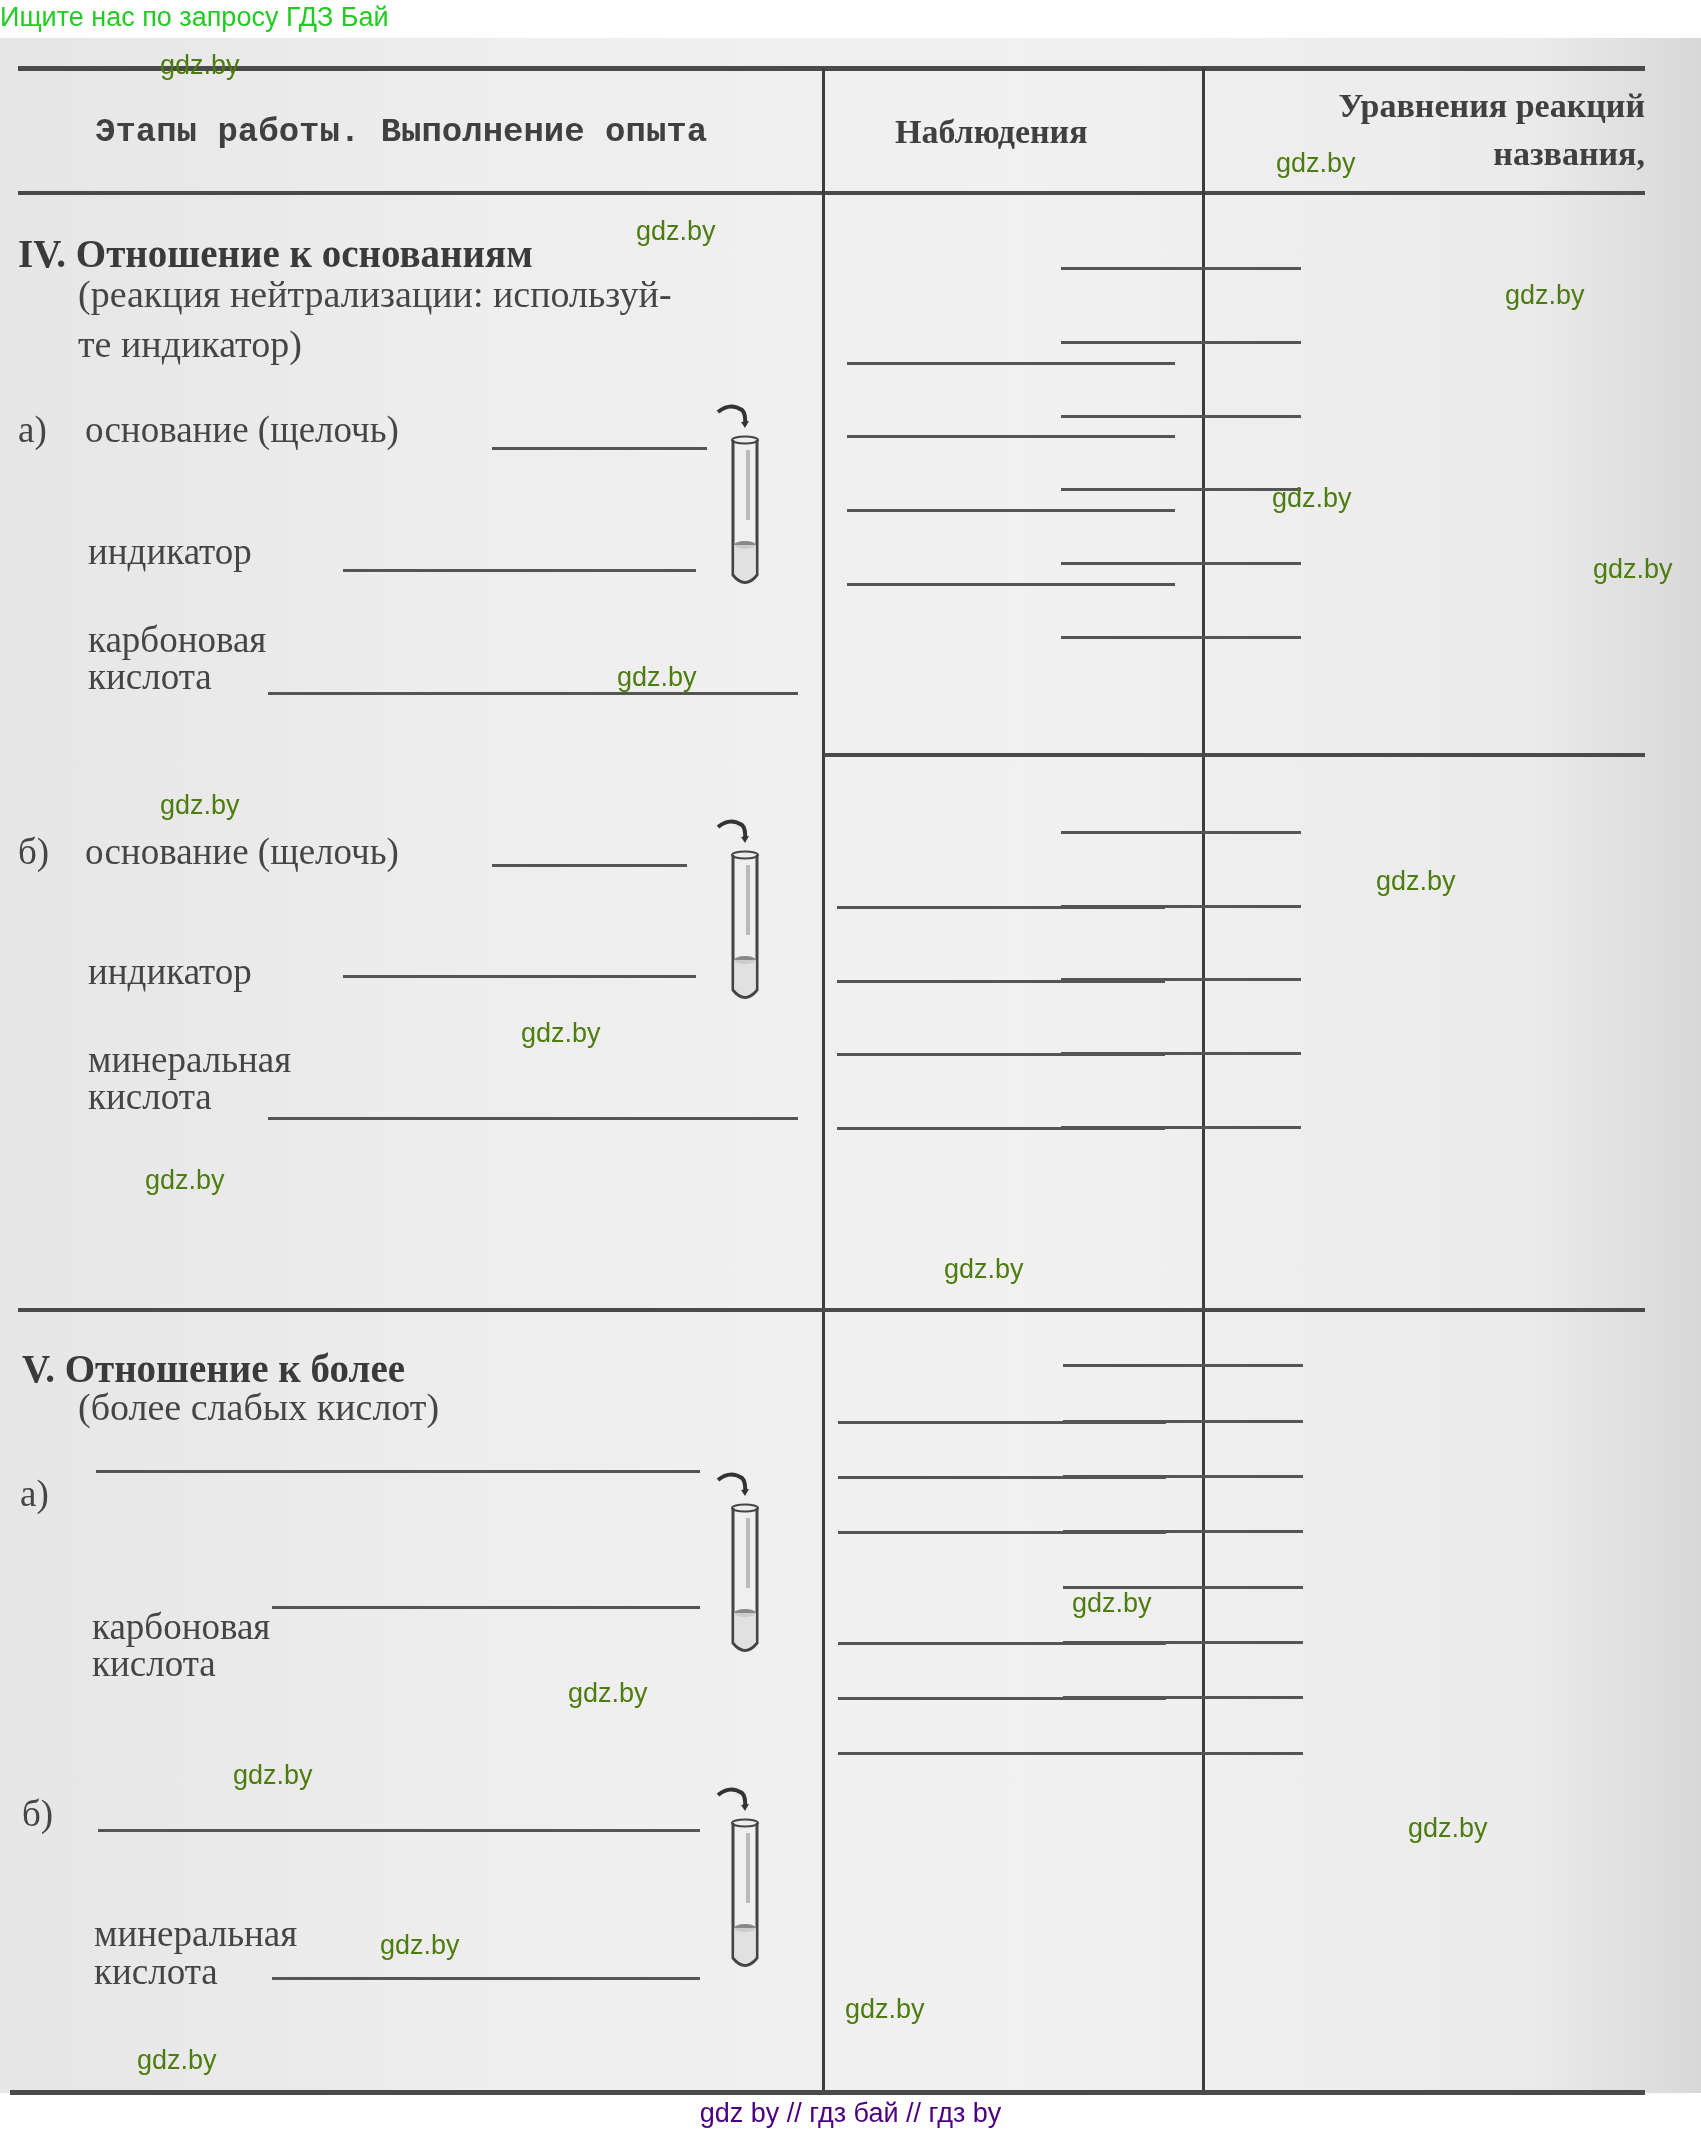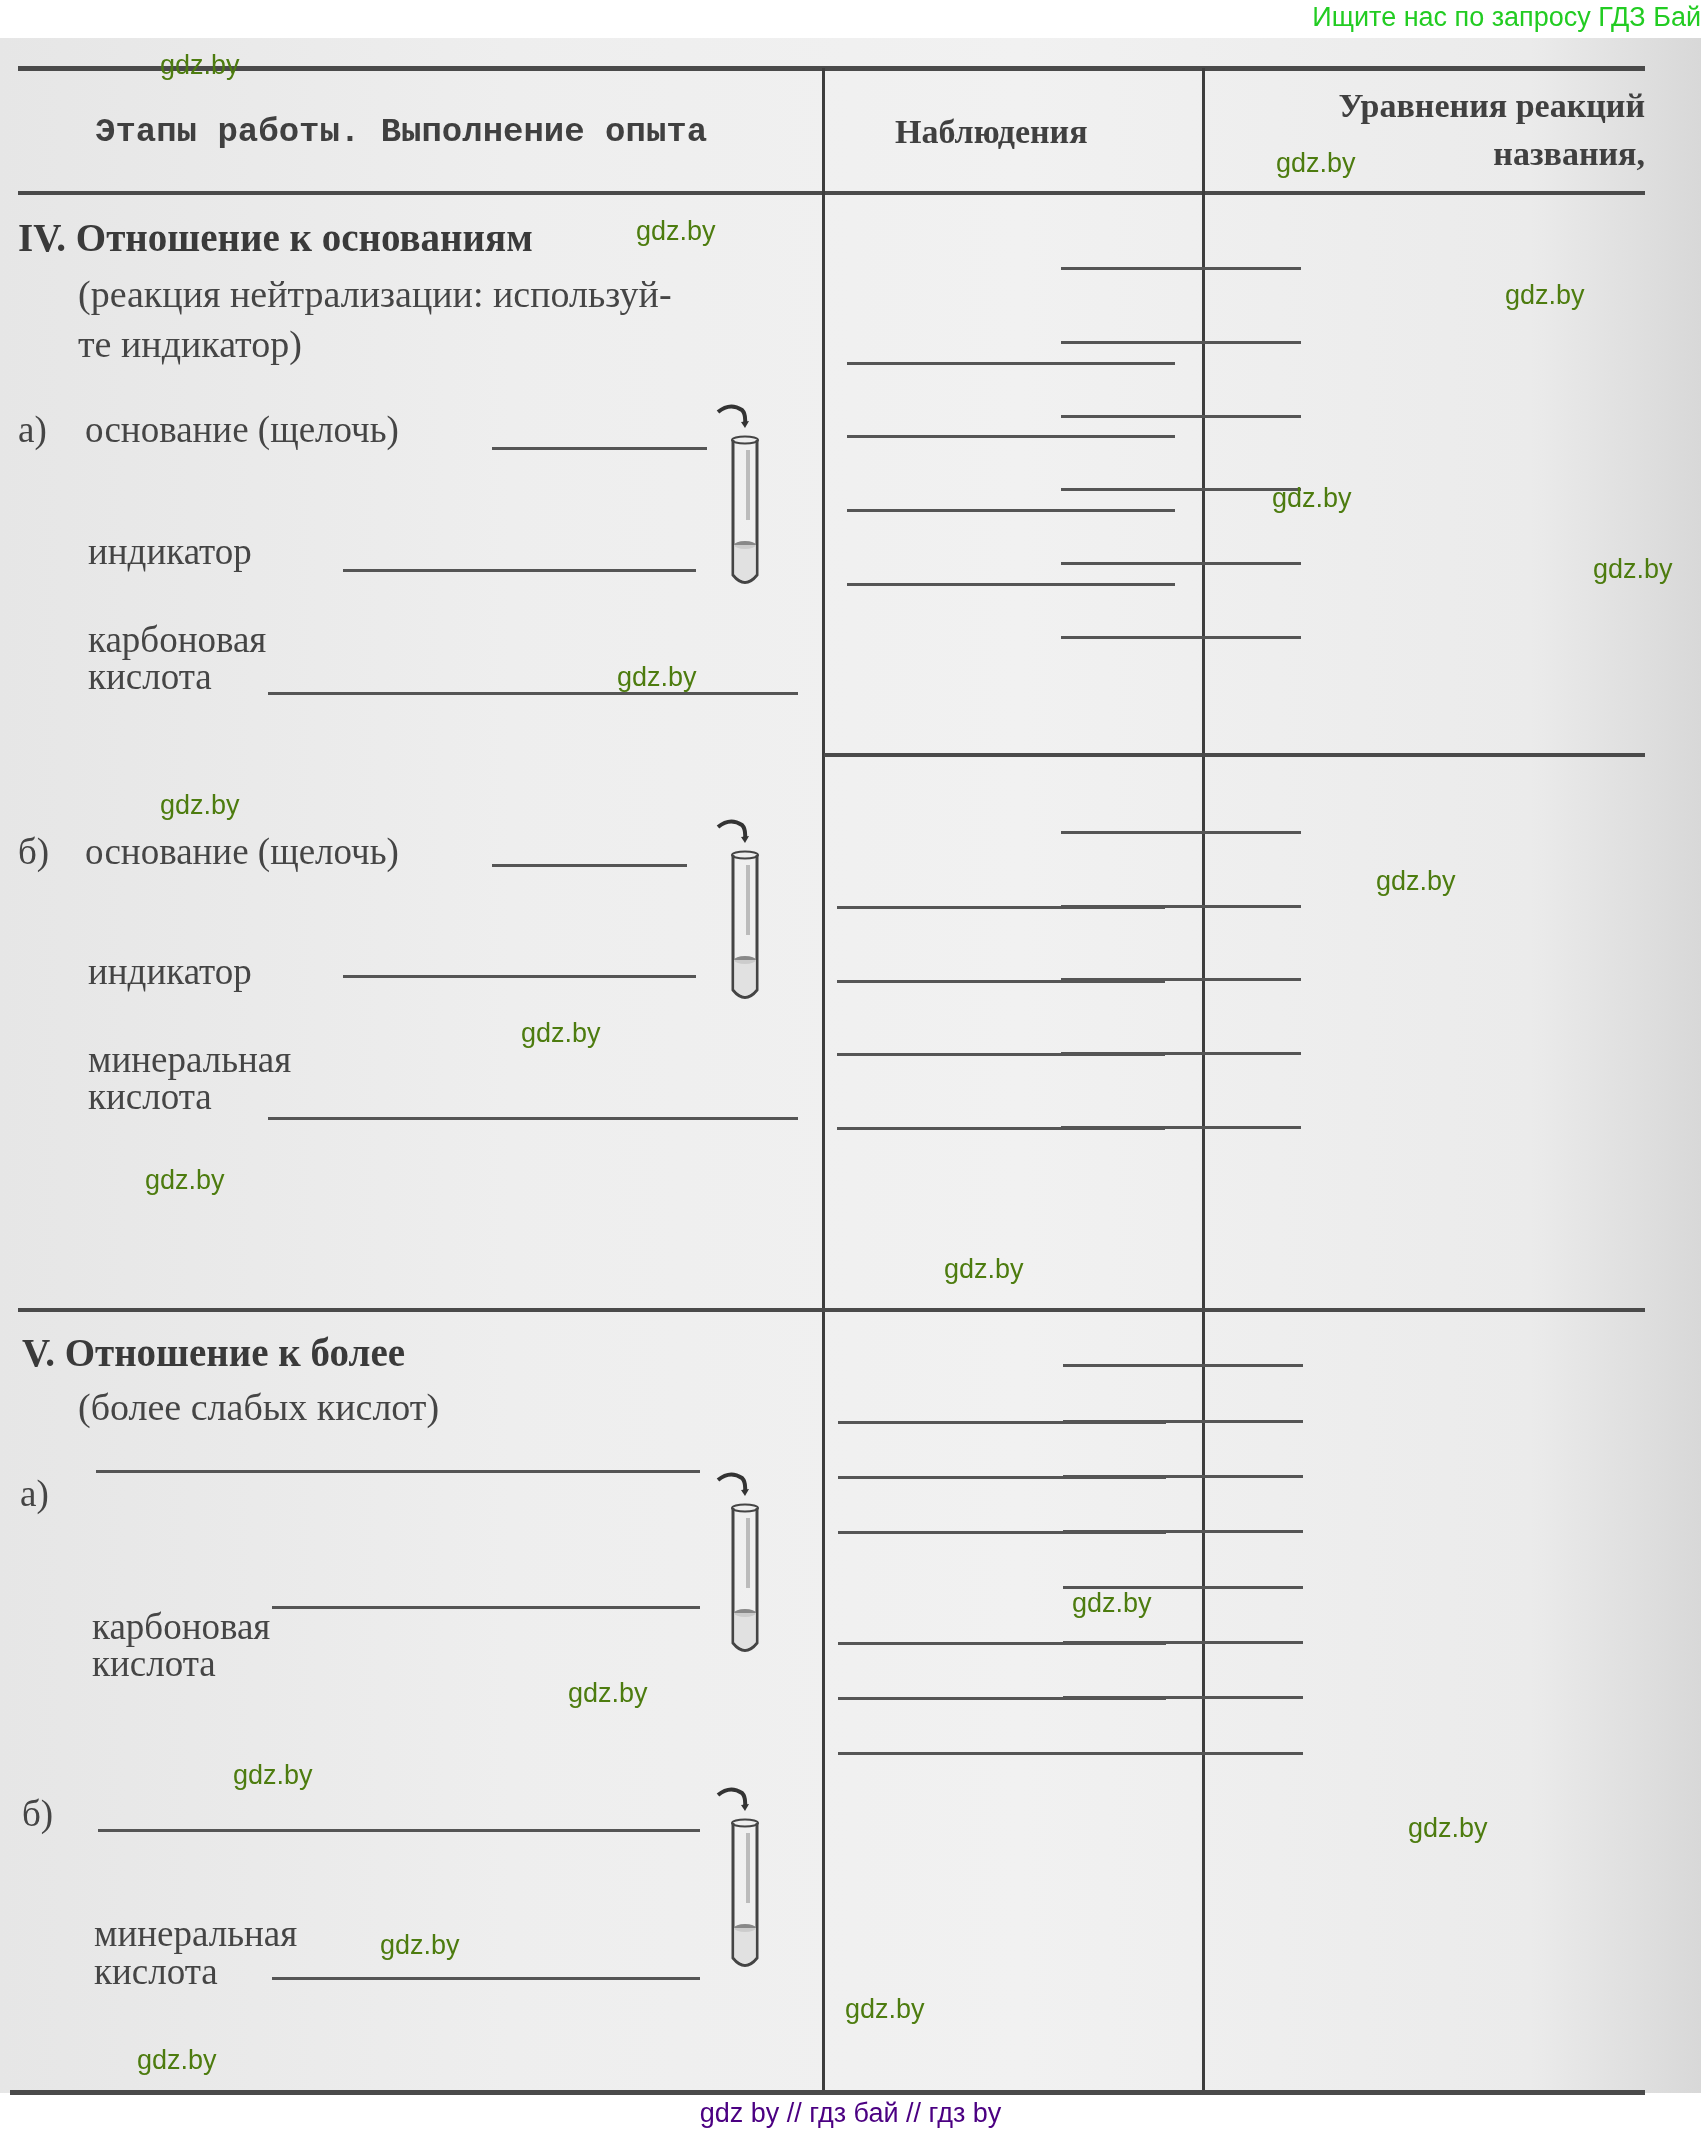--- a/index.html
+++ b/index.html
@@ -1,29 +1,29 @@
 <!DOCTYPE html>
 <html><head>
 <meta charset="utf-8">
 <style>
   html, body { margin:0; padding:0; }
   body { width:1701px; height:2135px; position:relative; background:#ffffff; overflow:hidden;
          font-family:"Liberation Serif", serif; color:#3a3a3a; }
   .banner { position:absolute; left:0; top:0; width:1701px; height:38px; background:#fff;
-            text-align:right; font-family:"Liberation Sans", sans-serif; font-size:27px; line-height:34px;border-radius:13px; }
+            text-align:left; font-family:"Liberation Sans", sans-serif; font-size:27px; line-height:34px;border-radius:13px; }
   .page { position:absolute; left:0; top:38px; width:1701px; height:2055px;
           background:linear-gradient(90deg,#e6e6e6 0%,#eeeeee 30%,#f1f1f1 60%,#ebebeb 90%,#d8d8d8 100%); }
   .footer { position:absolute; left:0; top:2095px; width:1701px; height:40px; background:#fff;
             text-align:center; font-family:"Liberation Sans", sans-serif; font-size:27px; line-height:36px; }
   .hr { position:absolute; height:4px; background:#4a4a4a; }
   .vr { position:absolute; width:3px; background:#3d3d3d; }
   .ln { position:absolute; height:3px; background:#555; }
   .t { position:absolute; white-space:nowrap; }
   .hdr { font-weight:bold; font-size:34px; color:#404040; }
-  .sec { font-weight:bold; font-size:39px; color:#3a3a3a; }
+  .sec { font-weight:bold; font-size:39px; color:#3a3a3a;margin-top:16px; }
   .sub { font-size:38px; color:#454545; }
   .lbl { font-size:37px; color:#454545; }
   .wm { position:absolute; font-family:"Liberation Sans", sans-serif; font-size:27px; color:#4d7c0f; white-space:nowrap; }
   .tube { position:absolute; width:60px; height:190px; }
 </style>
 </head>
 <body>
 
 <div class="banner">
   <span style="color:#22cc22;">Ищите нас по запросу ГДЗ Бай</span>

